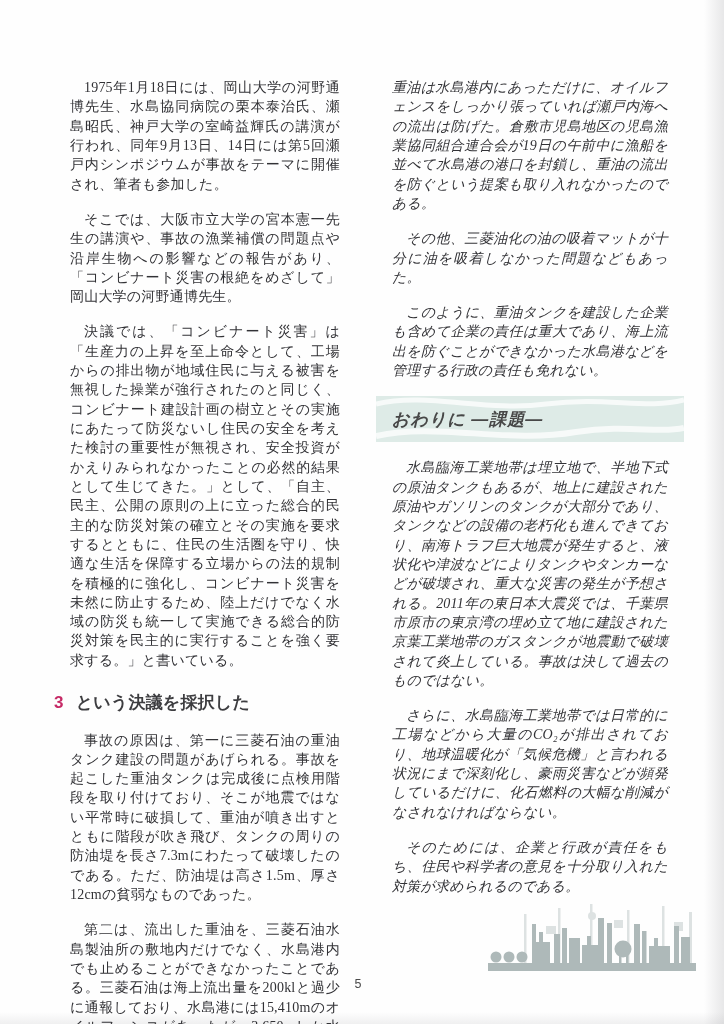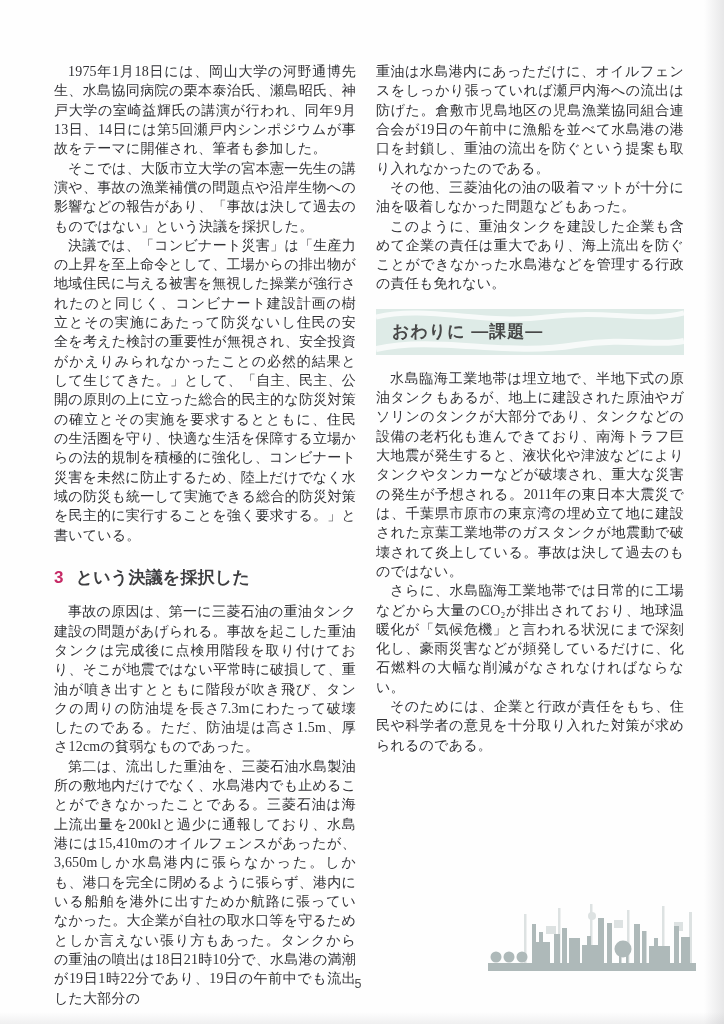--- a/index.html
+++ b/index.html
@@ -16,22 +16,22 @@
   .scan-edge-bottom{
     position:absolute;left:0;bottom:0;width:100%;height:12px;
     background:linear-gradient(to bottom,rgba(150,150,155,0),rgba(150,150,155,0.14));
     pointer-events:none;
   }
   .col{
     position:absolute;top:62px;font-size:14px;line-height:1.38;
     text-align:justify;letter-spacing:0.2px;
   }
   #left-col{left:54px;width:302px;}
-  #right-col{left:376px;width:308px;}
-  .para{margin:0;text-indent:1em;}
+  #right-col{left:376px;width:308px;font-style:italic;}
+  .para{margin:16px;text-indent:1em;}
   .para.flush{text-indent:0;}
   .sec-heading{
     display:flex;gap:12px;align-items:baseline;
     font-family:"Liberation Sans","DejaVu Sans",sans-serif;
     font-weight:bold;font-size:17px;color:#3d3d40;
     margin:21px 0 13px;text-indent:0;text-align:left;
   }
   .sec-num{color:#c62a66;}
   .band{
     position:relative;height:46px;margin:15px 0 14px;
@@ -51,21 +51,21 @@
   .factory{position:absolute;left:486px;top:900px;width:214px;height:78px;}
 </style>
 </head>
 <body>
 
 <div class="scan-edge-right"></div>
 <div class="scan-edge-bottom"></div>
 
 <div class="col" id="left-col">
   <p class="para">1975年1月18日には、岡山大学の河野通博先生、水島協同病院の栗本泰治氏、瀬島昭氏、神戸大学の室崎益輝氏の講演が行われ、同年9月13日、14日には第5回瀬戸内シンポジウムが事故をテーマに開催され、筆者も参加した。</p>
-  <p class="para">そこでは、大阪市立大学の宮本憲一先生の講演や、事故の漁業補償の問題点や沿岸生物への影響などの報告があり、「事故は決して過去のものではない」という決議を採択した。</p>
+  <p class="para">そこでは、大阪市立大学の宮本憲一先生の講演や、事故の漁業補償の問題点や沿岸生物への影響などの報告があり、「コンビナート災害の根絶をめざして」岡山大学の河野通博先生。</p>
   <p class="para">決議では、「コンビナート災害」は「生産力の上昇を至上命令として、工場からの排出物が地域住民に与える被害を無視した操業が強行されたのと同じく、コンビナート建設計画の樹立とその実施にあたって防災ないし住民の安全を考えた検討の重要性が無視され、安全投資がかえりみられなかったことの必然的結果として生じてきた。」として、「自主、民主、公開の原則の上に立った総合的民主的な防災対策の確立とその実施を要求するとともに、住民の生活圏を守り、快適な生活を保障する立場からの法的規制を積極的に強化し、コンビナート災害を未然に防止するため、陸上だけでなく水域の防災も統一して実施できる総合的防災対策を民主的に実行することを強く要求する。」と書いている。</p>
   <div class="sec-heading">
     <span class="sec-num">3</span>
     <span>という決議を採択した</span>
   </div>
   <p class="para">事故の原因は、第一に三菱石油の重油タンク建設の問題があげられる。事故を起こした重油タンクは完成後に点検用階段を取り付けており、そこが地震ではない平常時に破損して、重油が噴き出すとともに階段が吹き飛び、タンクの周りの防油堤を長さ7.3mにわたって破壊したのである。ただ、防油堤は高さ1.5m、厚さ12cmの貧弱なものであった。</p>
   <p class="para">第二は、流出した重油を、三菱石油水島製油所の敷地内だけでなく、水島港内でも止めることができなかったことである。三菱石油は海上流出量を200klと過少に通報しており、水島港には15,410mのオイルフェンスがあったが、3,650mしか水島港内に張らなかった。しかも、港口を完全に閉めるように張らず、港内にいる船舶を港外に出すためか航路に張っていなかった。大企業が自社の取水口等を守るためとしか言えない張り方もあった。タンクからの重油の噴出は18日21時10分で、水島港の満潮が19日1時22分であり、19日の午前中でも流出した大部分の</p>
 </div>
 
 <div class="col" id="right-col">

